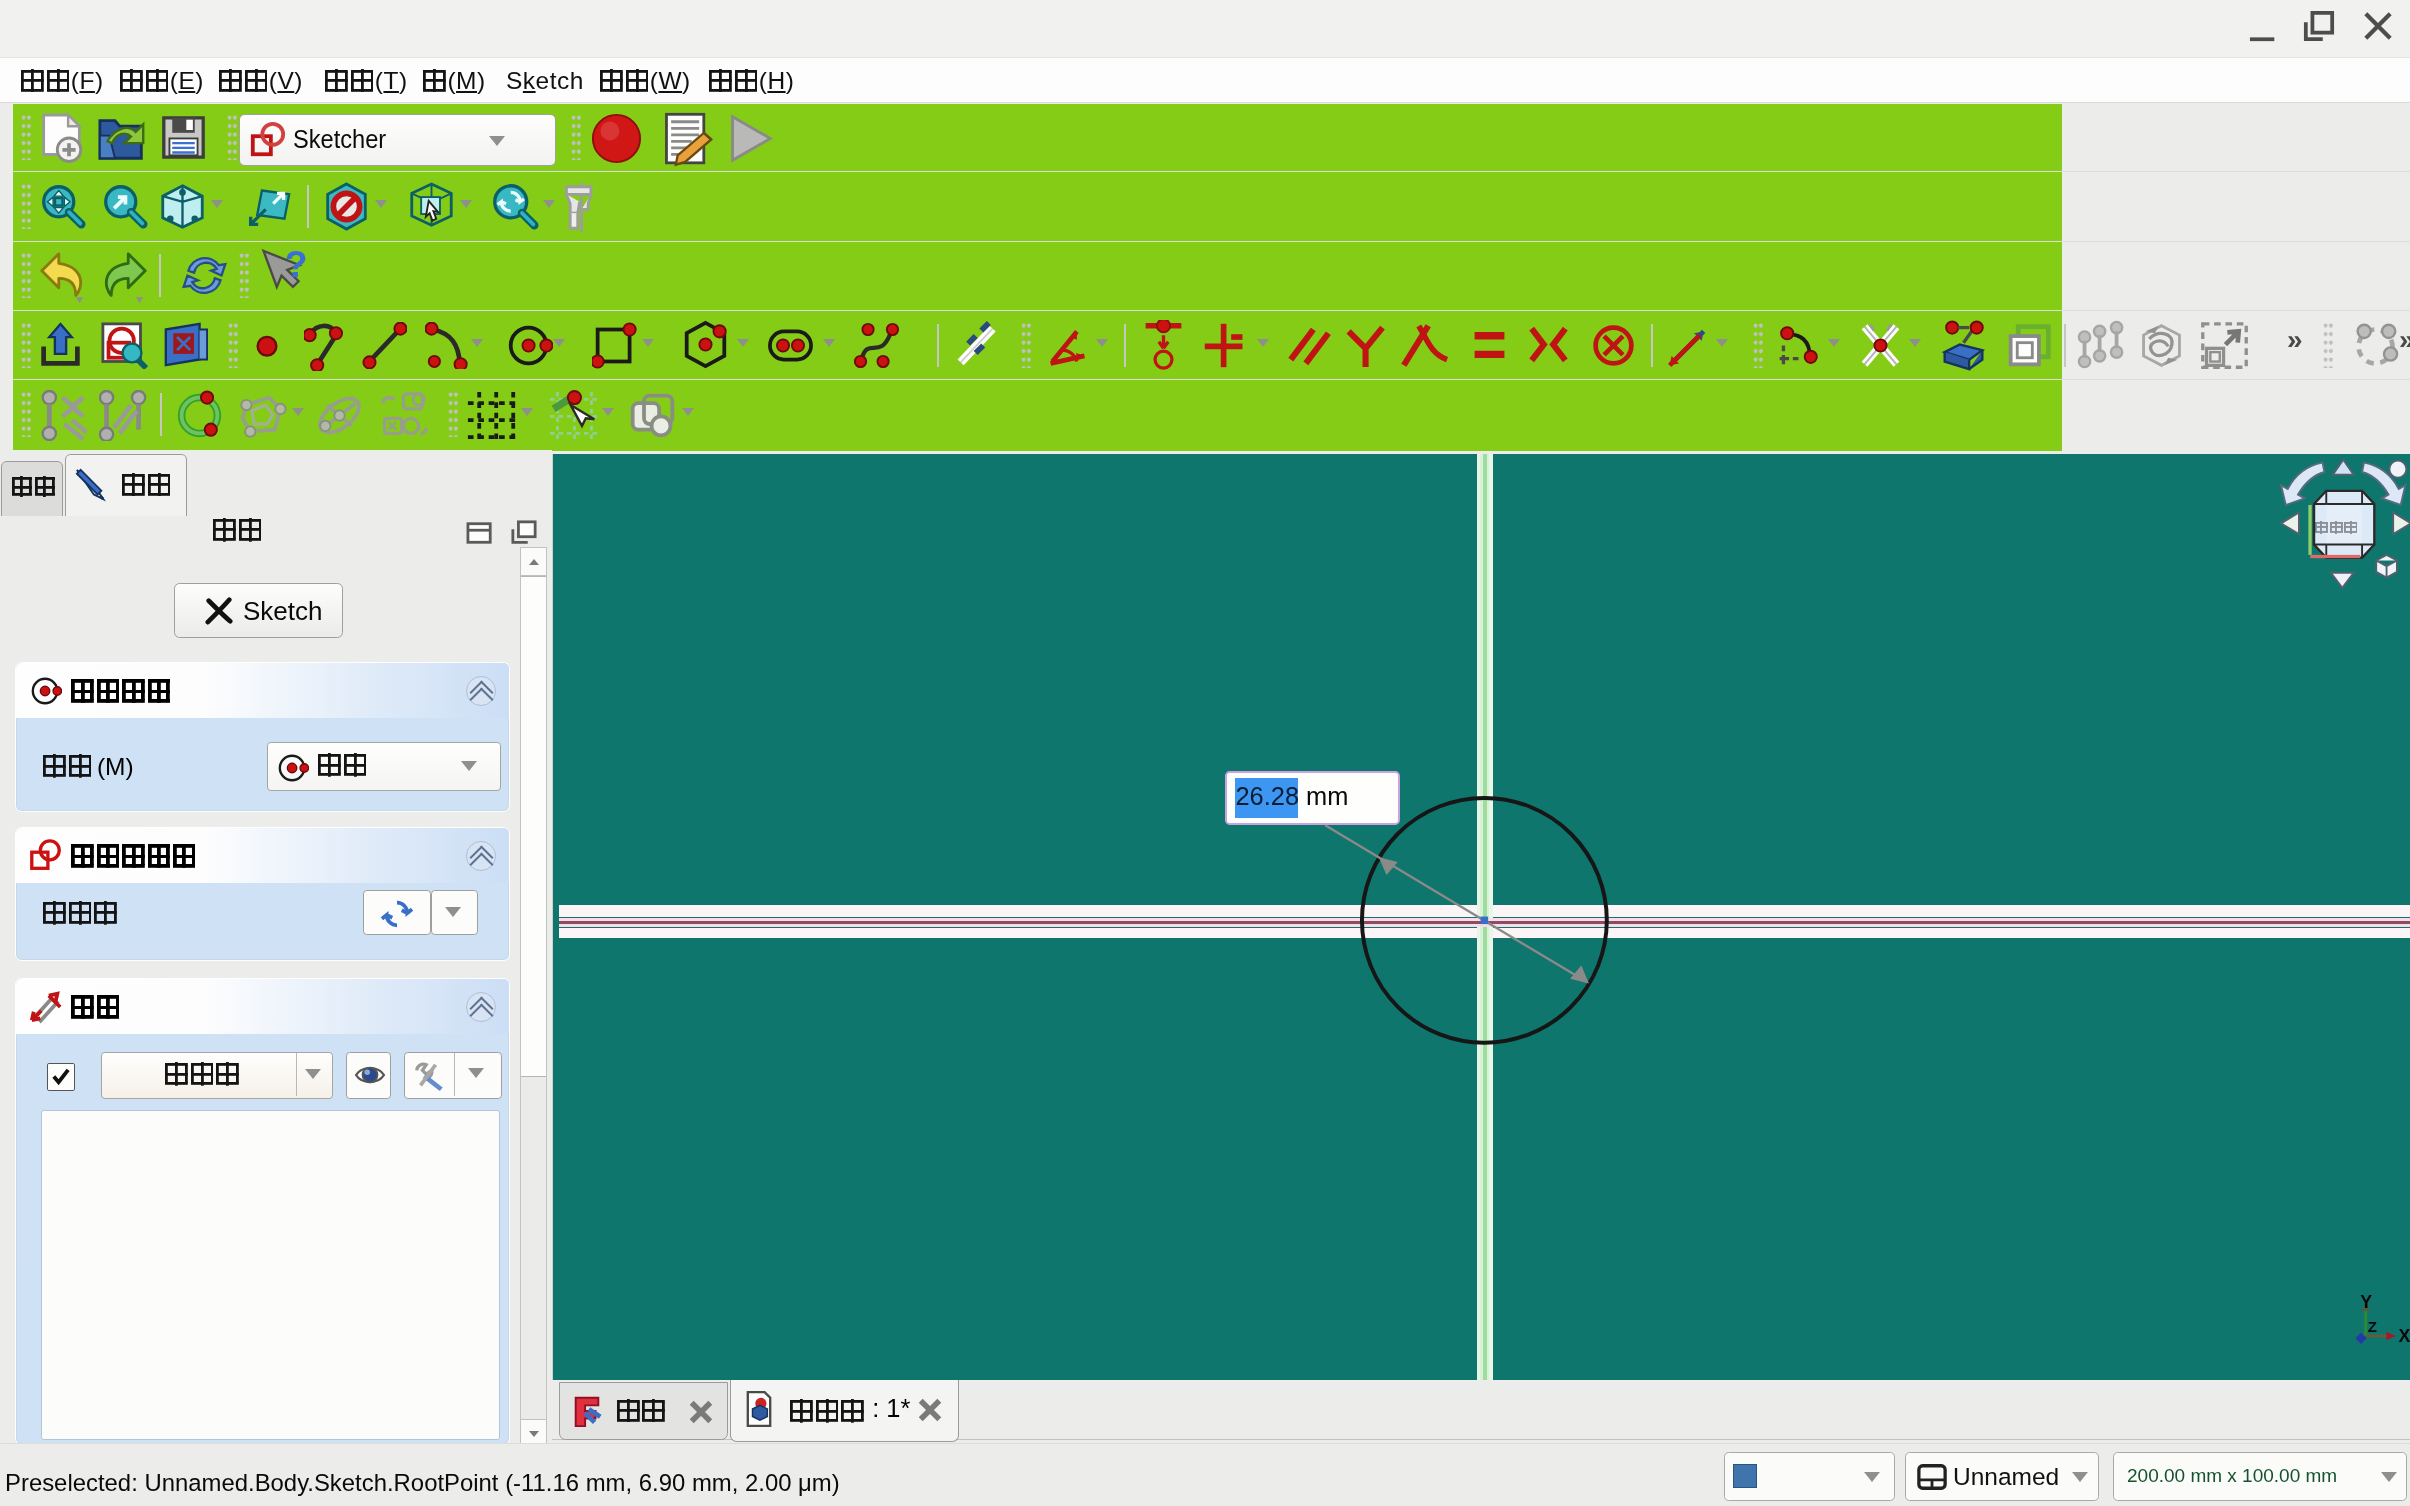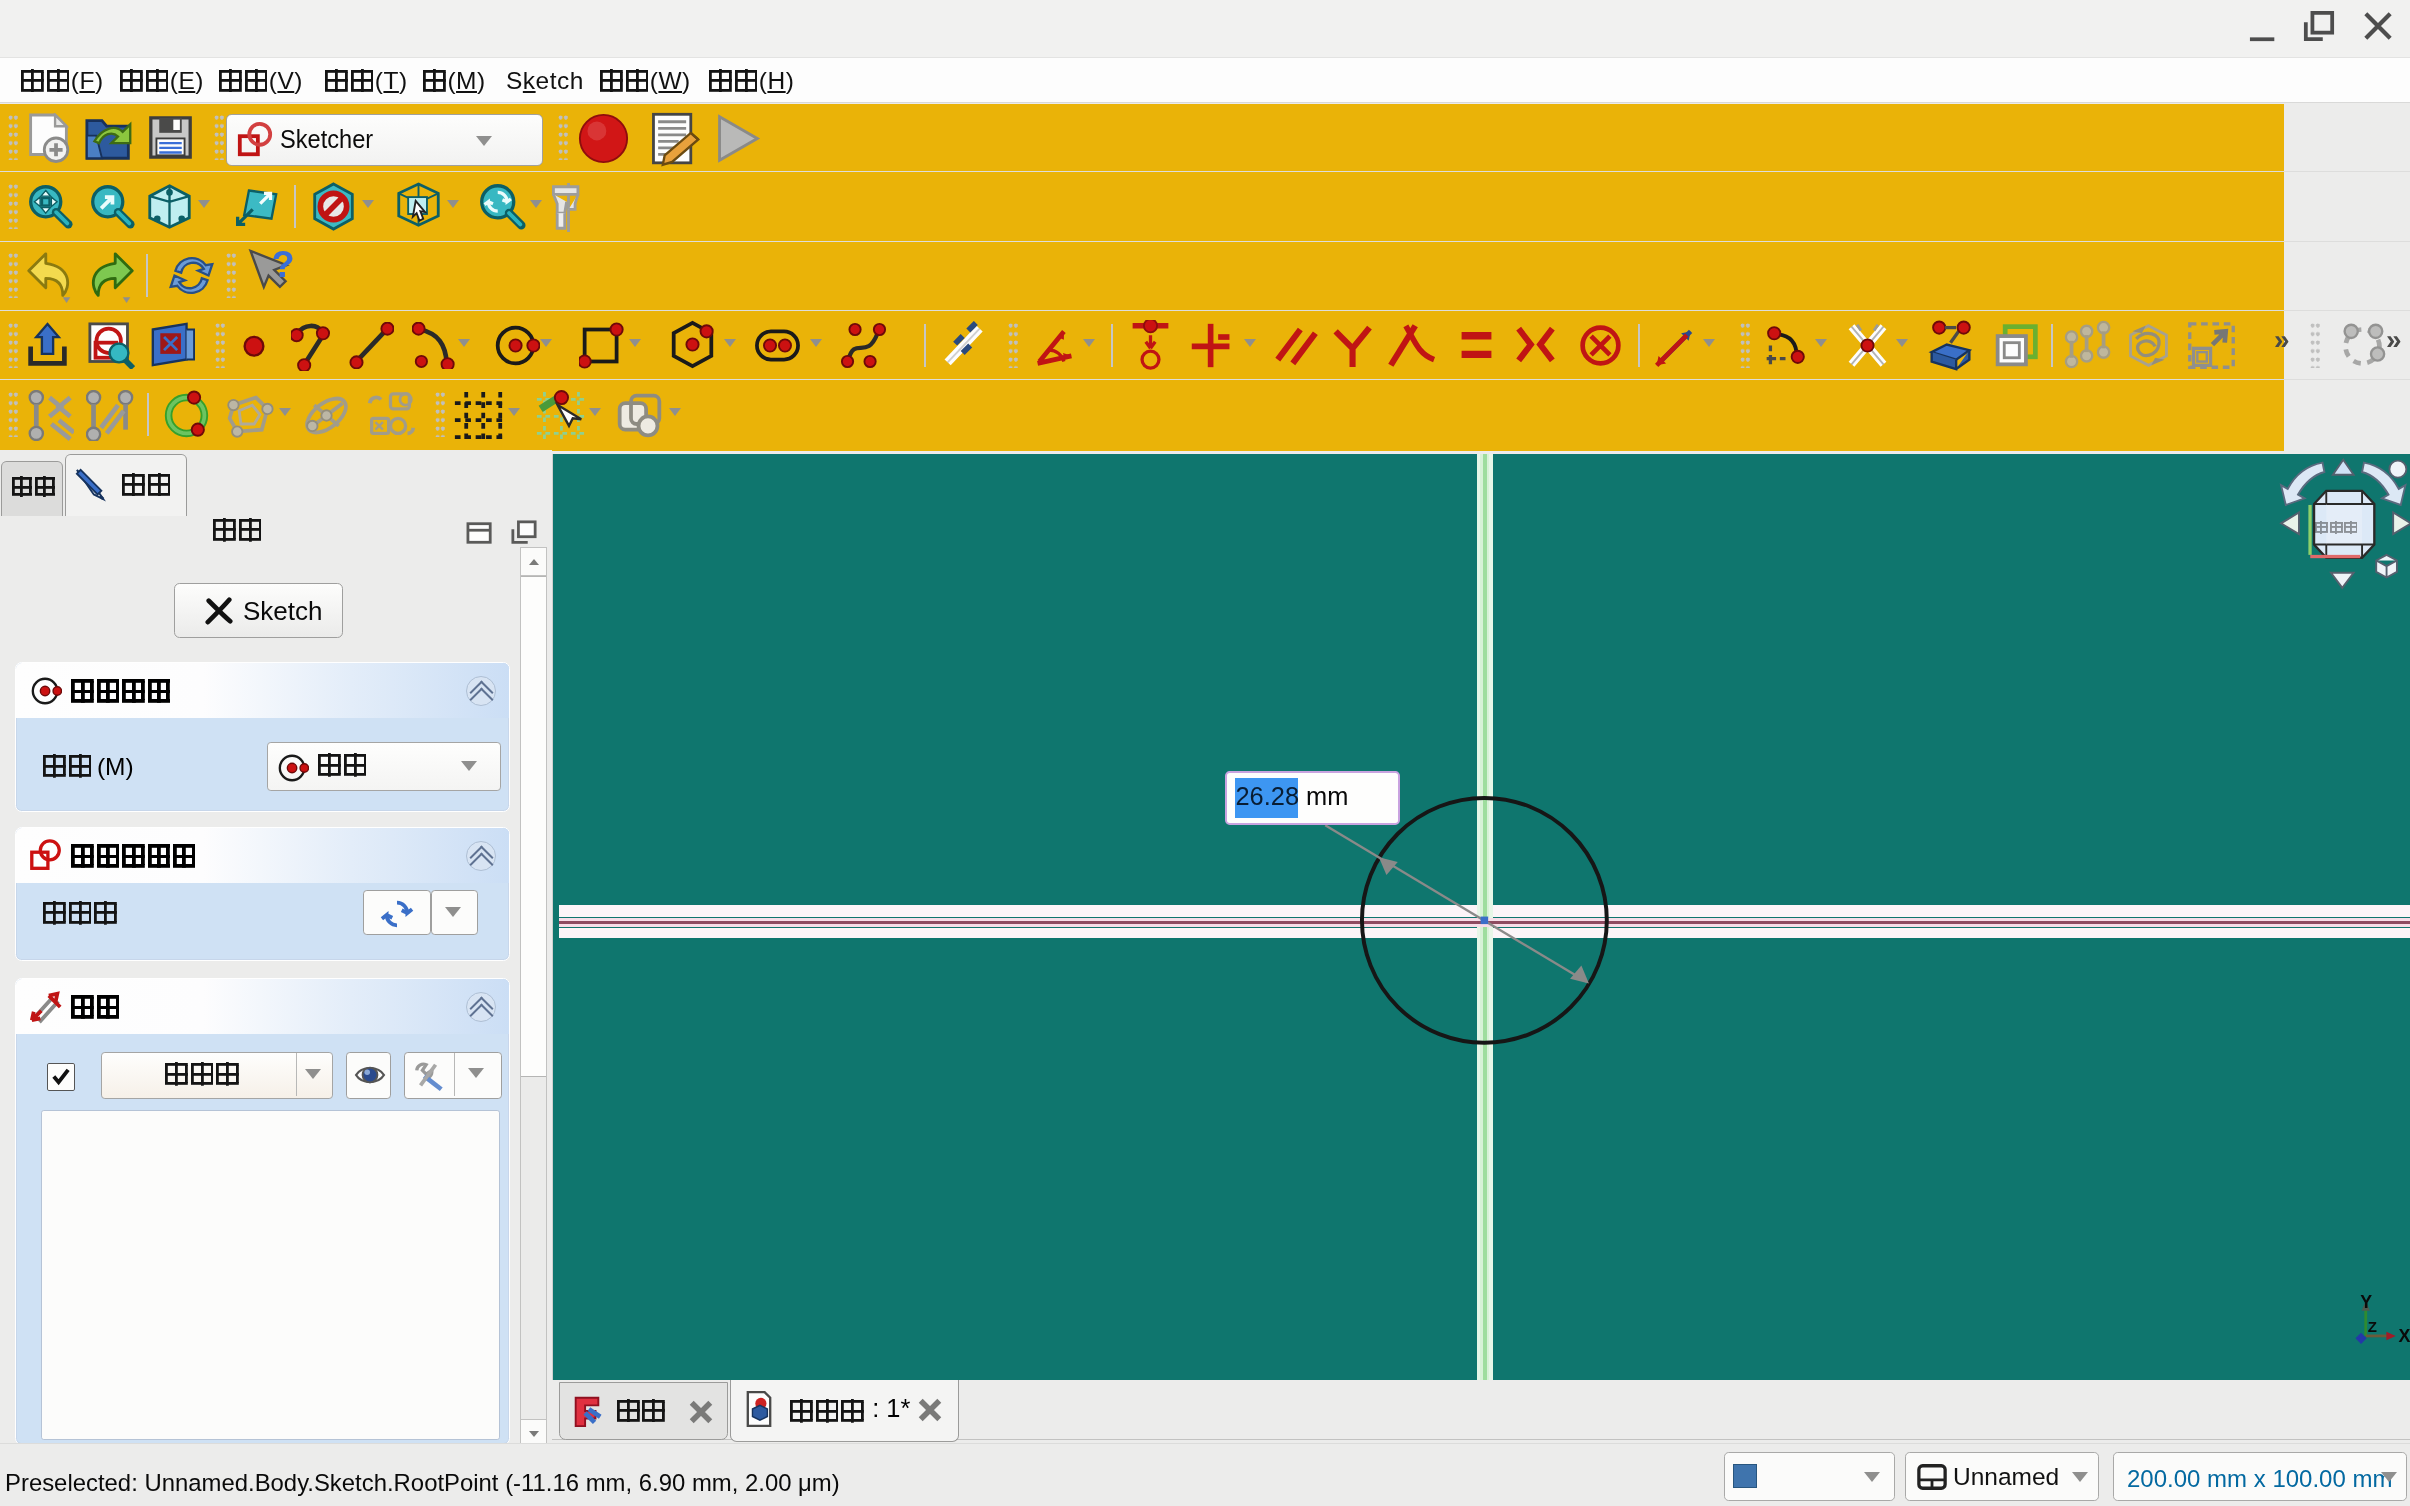--- a/index.html
+++ b/index.html
@@ -23,21 +23,21 @@
  linear-gradient(#000,#000) 0 50%/3.8px 80% no-repeat,
  linear-gradient(#000,#000) 100% 50%/3.8px 80% no-repeat;}
 .cj.sm{width:20px;height:21px;background-size:2.8px 100%,100% 2.8px,100% 2.8px,100% 2.8px,2.8px 74%,2.8px 74%;
 background-position:50% 50%,50% 0.9px,50% 9.4px,50% 17px,0 50%,100% 50%}
 
 #titlebar{left:0;top:0;width:2411px;height:58px;background:#f1f1f0;border-bottom:0.9px solid #e3e3e2}
 
 #menubar{left:0;top:58px;width:2411px;height:45px;background:#fdfdfd;border-bottom:0.9px solid #d9d9d8;font-size:24.5px;color:#111}
 .mi{position:absolute;top:9.4px;white-space:nowrap;letter-spacing:0.5px}
 
-#tbars{left:0;top:104px;width:2284px;height:347px;background:#eab308}
+#tbars{left:13px;top:104px;width:2049px;height:347px;background:#84cc16}
 .trow{position:absolute;left:0;width:2411px;border-bottom:0.9px solid #dddddc}
 .grip{position:absolute;width:10.4px;background-image:radial-gradient(circle at 2.5px 2.5px,#c0c0bf 1.8px,rgba(0,0,0,0) 2.2px);background-size:5.3px 8.5px;background-position:0 0}
 .vsep{position:absolute;width:1.9px;background:#c6c6c5}
 .dd{position:absolute;width:0;height:0;border-left:8.5px solid transparent;border-right:8.5px solid transparent;border-top:10.4px solid #8f8f8e}
 .dds{position:absolute;width:0;height:0;border-left:6.6px solid transparent;border-right:6.6px solid transparent;border-top:8.5px solid #8f8f8e}
 
 #dock{left:0;top:450px;width:552px;height:992px;background:#ececeb}
 .tab{position:absolute;border:0.9px solid #9b9b9a;border-bottom:none;border-radius:5.6px 5.6px 0 0}
 .secbox{position:absolute;left:15px;width:495px;border-radius:6.6px;border:1.9px solid #fff;
  box-shadow:0 0 0 0.9px #c7d6ea inset;background:#cfe1f4;overflow:hidden}
@@ -671,18 +671,18 @@
   </div>
   <div class="sbox" style="left:1905px;top:7.5px;width:194px;height:49px">
     <svg class="abs" style="left:11.3px;top:9.4px" width="30" height="30" viewBox="0 0 32 32">
           <rect x="2" y="4" width="28" height="24" rx="4" fill="none" stroke="#222" stroke-width="3.5"></rect>
           <path d="M2 19 h28 M16 19 v9" stroke="#222" stroke-width="3"></path>
         </svg>
     <div class="abs" style="left:47px;top:10.4px;font-size:24.5px;color:#111">Unnamed</div>
     <div class="dd" style="left:166px;top:19px"></div>
   </div>
   <div class="sbox" style="left:2113px;top:7.5px;width:294px;height:49px">
-    <div class="abs" style="left:13px;top:12.2px;font-size:24px;color:#0369a1">200.00 mm x 100.00 mm</div>
+    <div class="abs" style="left:13px;top:12.2px;font-size:19px;color:#14532d">200.00 mm x 100.00 mm</div>
     <div class="dd" style="left:267px;top:19px"></div>
   </div>
 </div>
 </div>
 
 
 </body></html>

